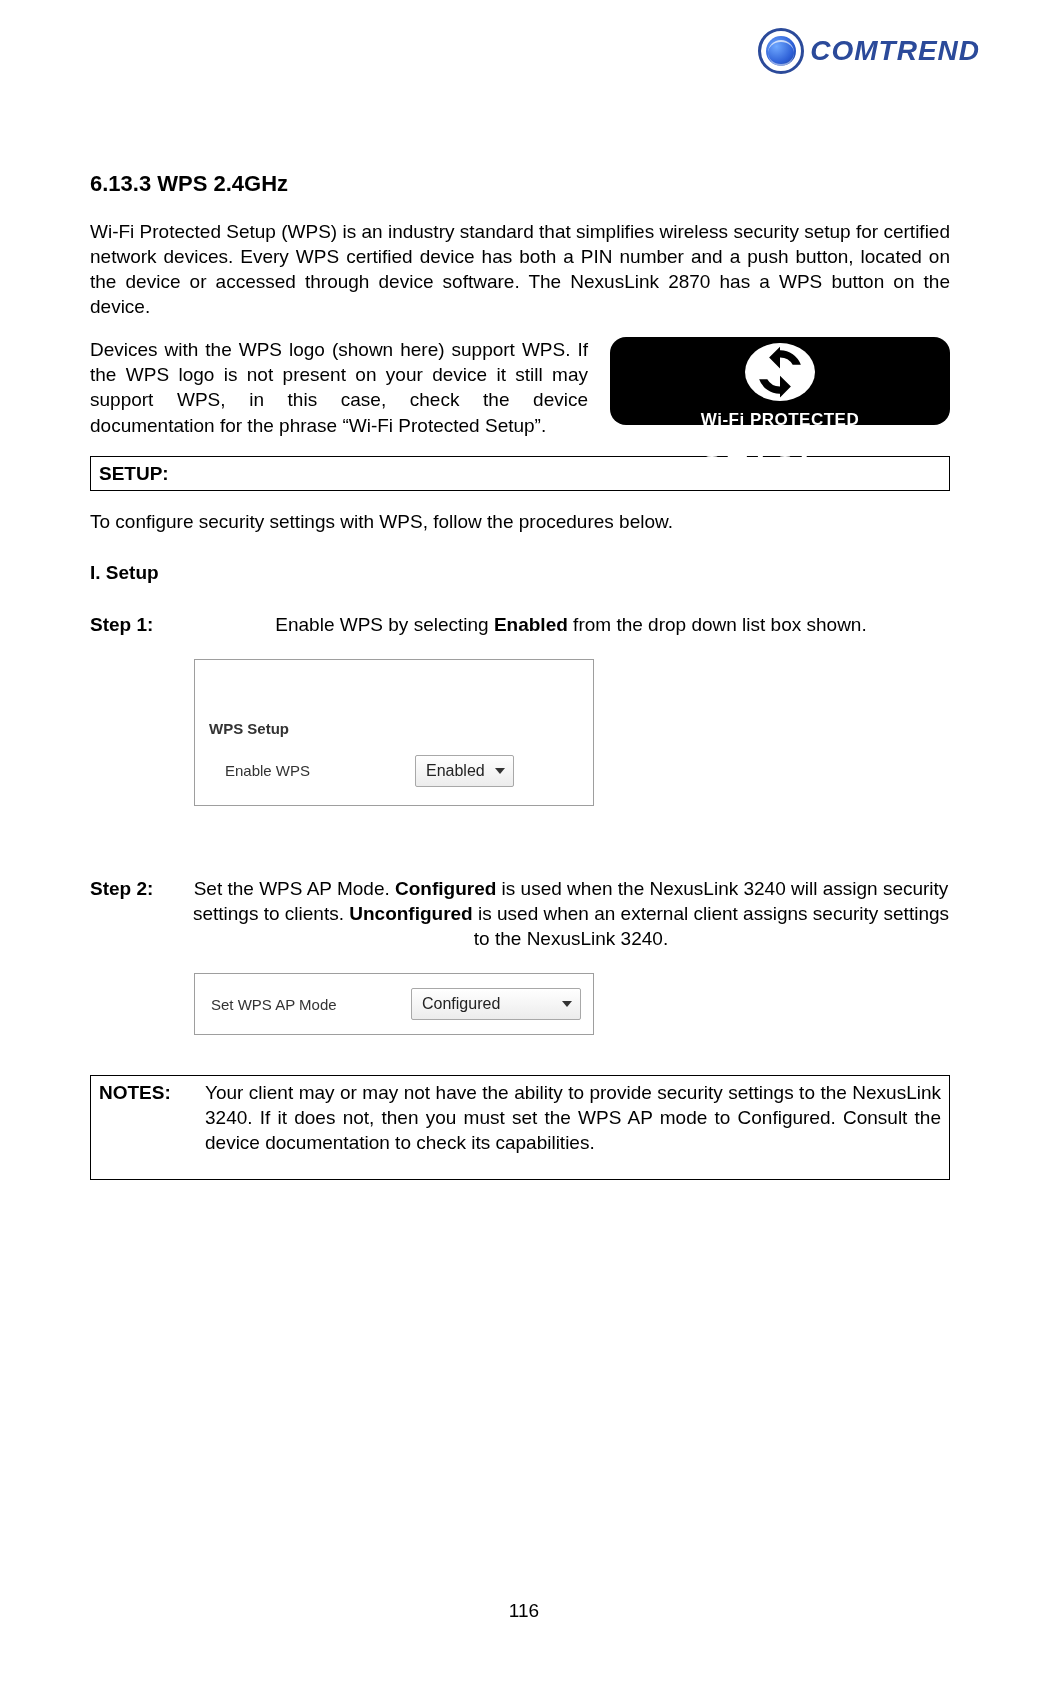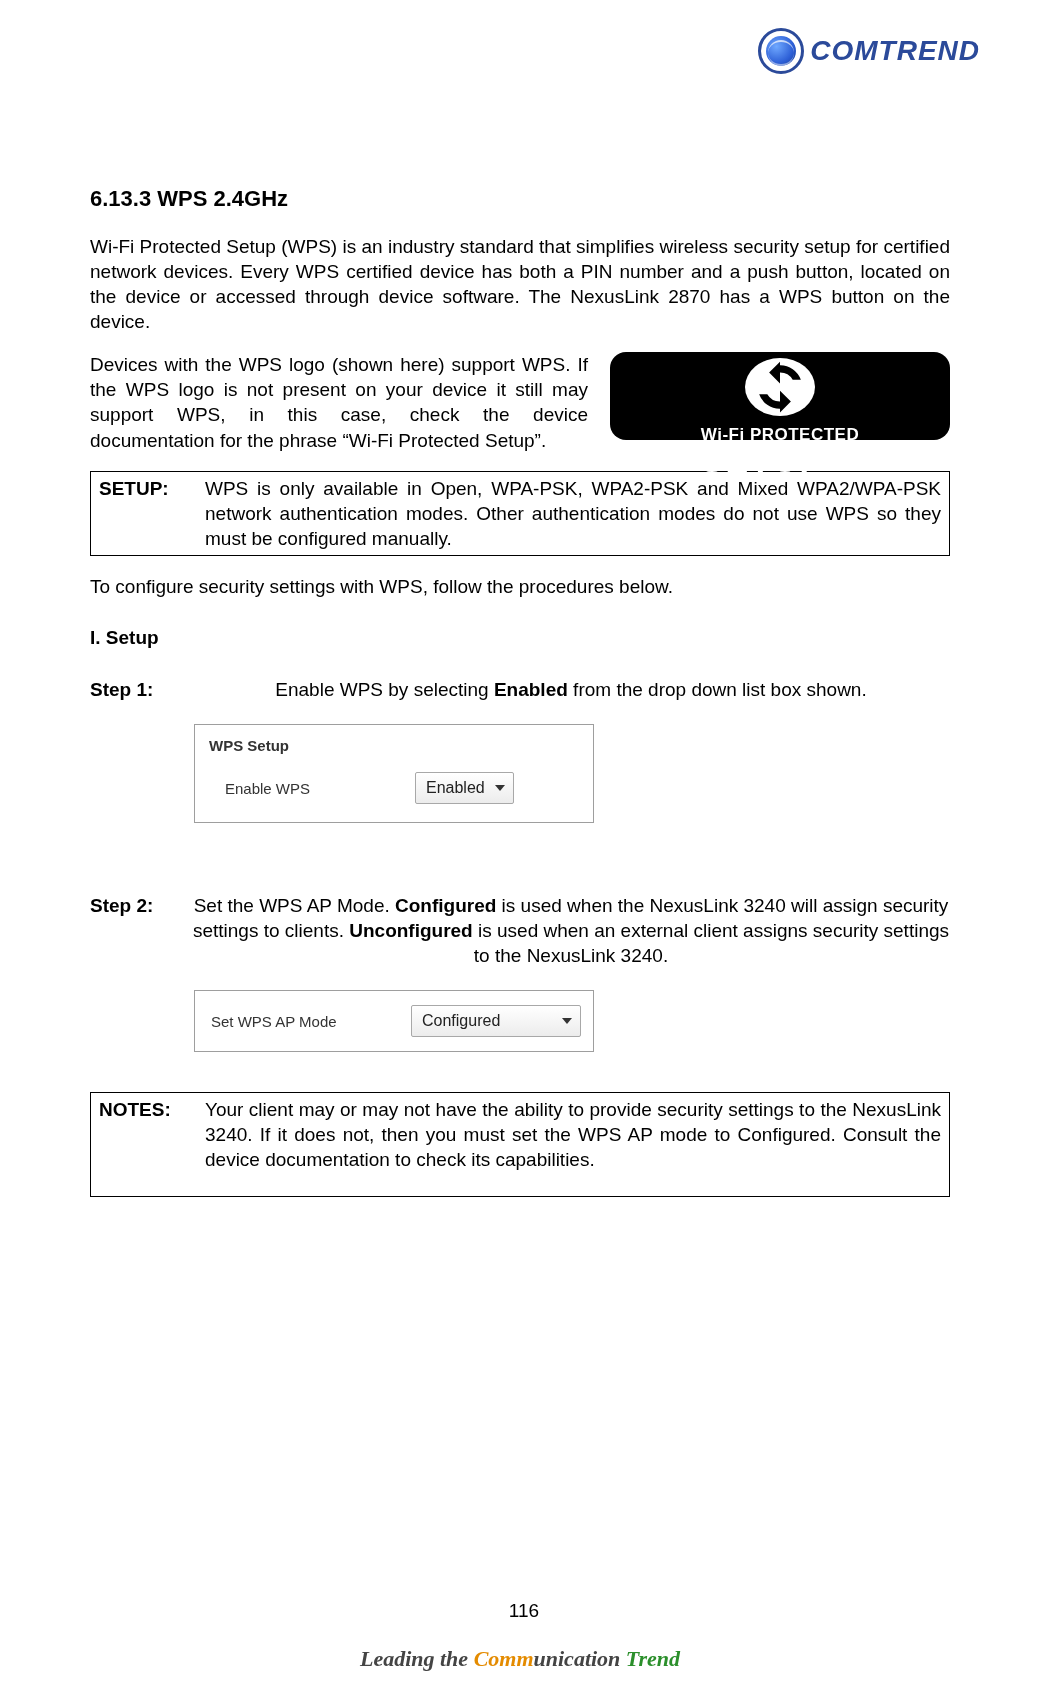--- a/index.html
+++ b/index.html
@@ -7,21 +7,21 @@
     padding: 0;
     background: #ffffff;
     font-family: Verdana, Geneva, sans-serif;
     color: #000;
   }
   .page {
     width: 1040px;
     height: 1690px;
     position: relative;
     box-sizing: border-box;
-    padding: 16px 90px;
+    padding: 1px 90px;
   }
   .header-logo {
     position: absolute;
     top: 28px;
     right: 60px;
     display: flex;
     align-items: center;
     gap: 6px;
   }
   .globe-ring {
@@ -161,20 +161,21 @@
   .panel-a {
     width: 400px;
     padding: 12px 14px 18px 14px;
     box-sizing: border-box;
   }
   .panel-a .panel-title {
     font-size: 15px;
     font-weight: bold;
     color: #333;
     margin-bottom: 18px;
+    margin-top: 48px;
   }
   .panel-a .panel-row {
     display: flex;
     align-items: center;
   }
   .panel-a .panel-row-label {
     font-size: 15px;
     color: #333;
     margin-left: 16px;
     min-width: 190px;
@@ -267,21 +268,20 @@
         </div>
         <div class="wps-text-block">
           <span class="wps-line1">Wi-Fi PROTECTED</span>
           <span class="wps-line2">SETUP</span>
         </div>
       </div>
     </div>
 
     <div class="note-box">
       <div class="note-label">SETUP:</div>
-      <div class="note-body">WPS is only available in Open, WPA-PSK, WPA2-PSK and Mixed WPA2/WPA-PSK network authentication modes.  Other authentication modes do not use WPS so they must be configured manually.</div>
     </div>
 
     <p class="body" style="text-align:left;">To configure security settings with WPS, follow the procedures below.</p>
 
     <h3 class="subheading">I. Setup</h3>
 
     <div class="step-row">
       <div class="step-label">Step 1:</div>
       <div class="step-body">
         <span>Enable WPS by selecting </span><b>Enabled</b><span> from the drop down list box shown.</span>
@@ -316,17 +316,14 @@
 
     <div class="note-box" style="padding-bottom:24px;">
       <div class="note-label">NOTES:</div>
       <div class="note-body">Your client may or may not have the ability to provide security settings to the NexusLink 3240. If it does not, then you must set the WPS AP mode to Configured. Consult the device documentation to check its capabilities.</div>
     </div>
 
   </div>
 
   <div class="page-number">116</div>
 
-  <div class="footer-tagline">
-    <span class="fg1">Leading the </span><span class="fg2">Comm</span><span class="fg3">unication </span><span class="fg4">Trend</span>
-  </div>
 
 </div>
 
 </body></html>

